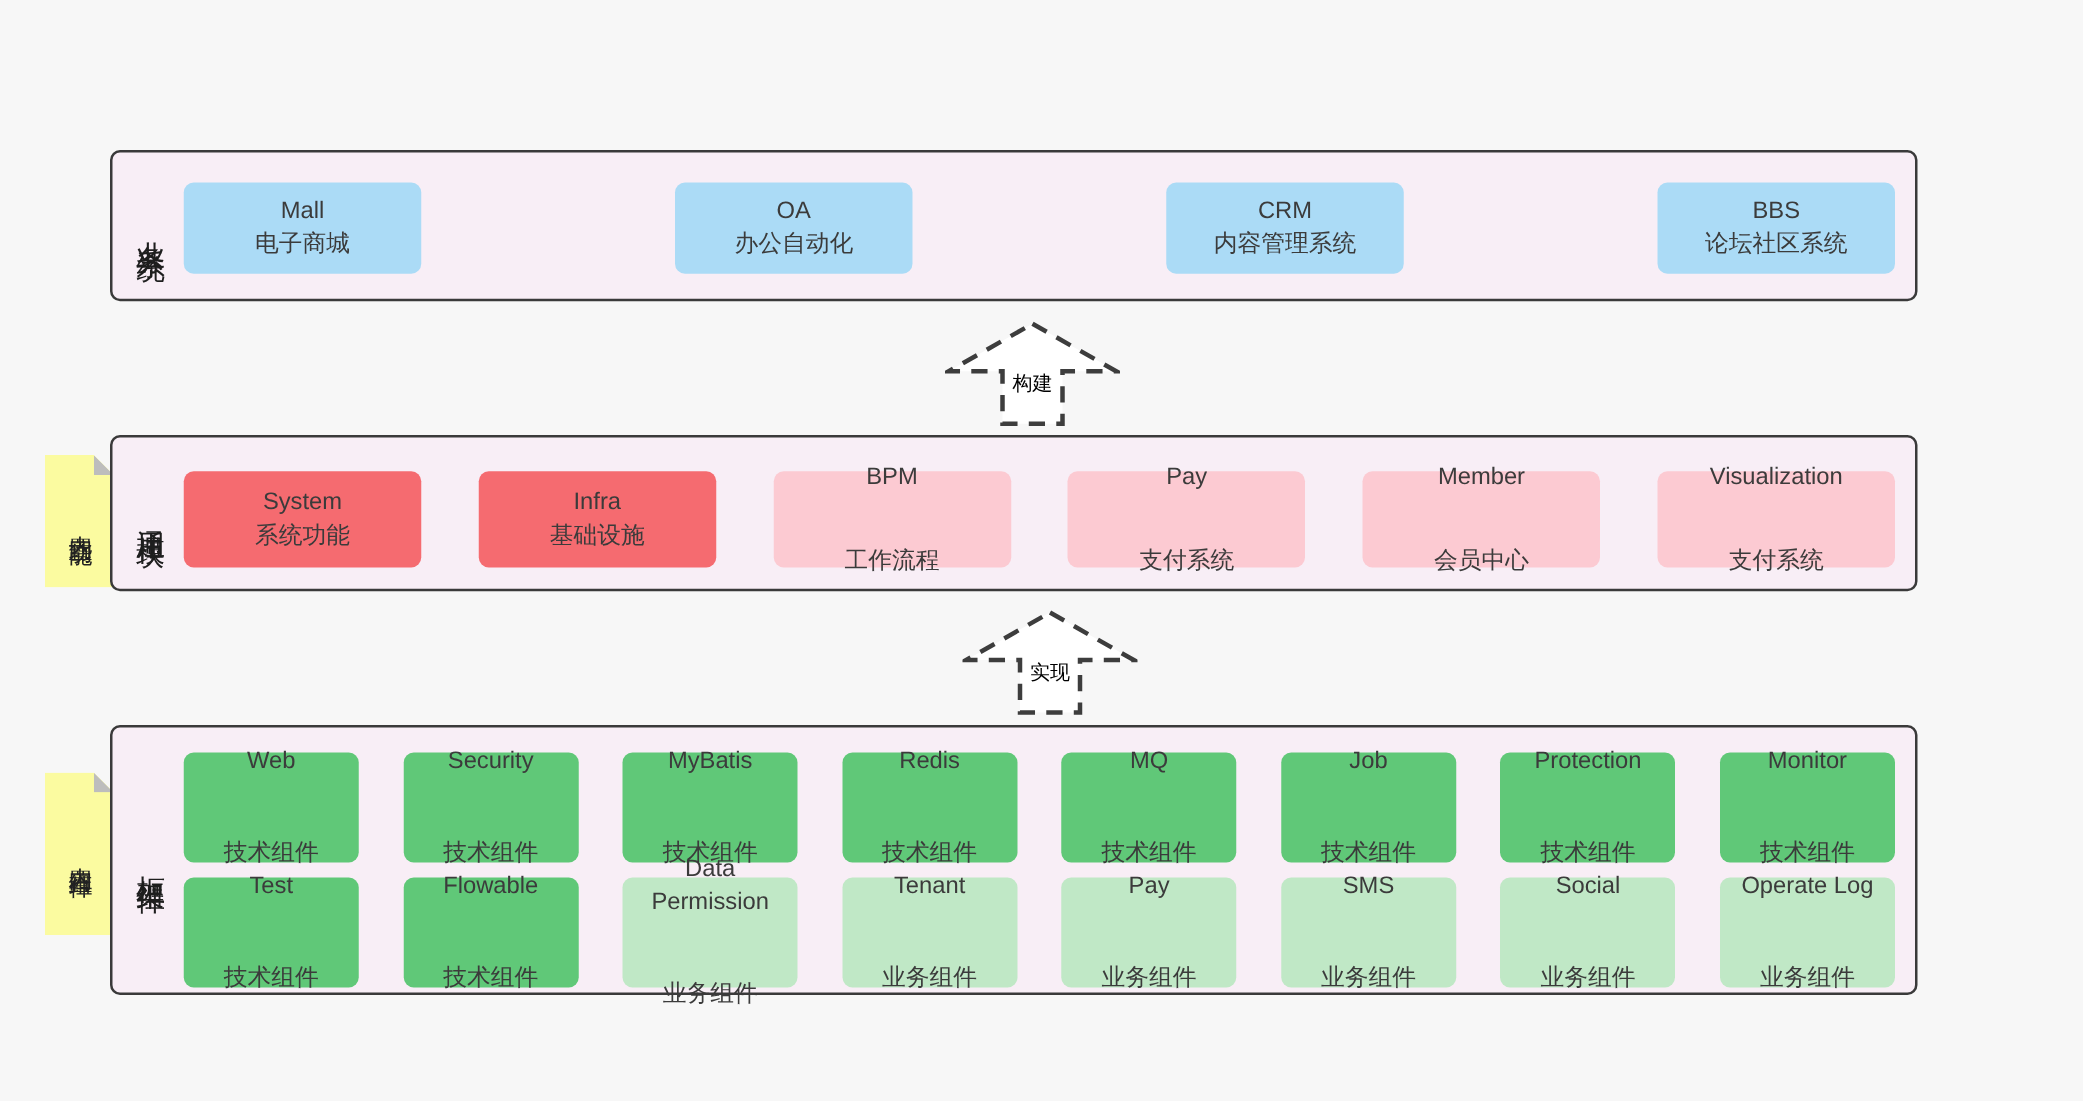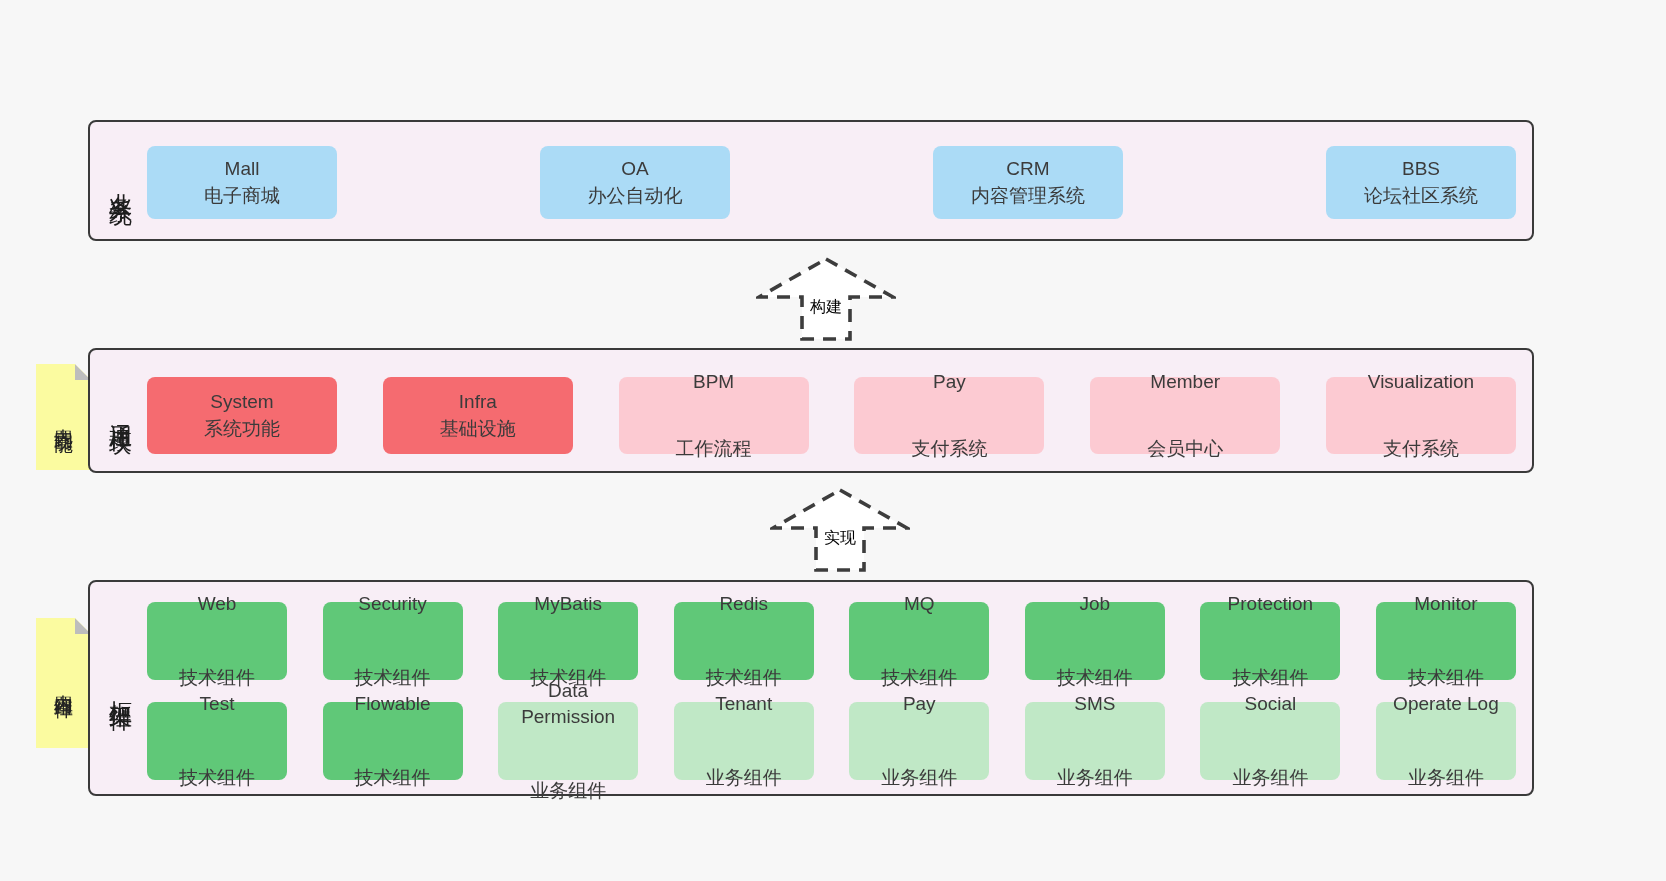--- a/index.html
+++ b/index.html
@@ -58,21 +58,21 @@
     justify-content: center;
     align-items: center;
     text-align: center;
     font-size: 19px;
     line-height: 1.38;
     color: #3b3b3b;
     padding: 4px 8px;
   }
   .box-wide  { width: 190px; height: 73px; }
   .box-mid   { width: 190px; height: 77px; }
-  .box-small { width: 140px; height: 78px; gap: 48px; }
+  .box-small { width: 140px; height: 88px; gap: 48px; }
 
   .v-blue       { background: #abdbf6; }
   .v-red        { background: #f56b70; }
   .v-pink       { background: #fccad2; gap: 40px; }
   .v-green      { background: #60c878; }
   .v-lightgreen { background: #c0e8c6; }
 
   
   .sticky {
     position: absolute;

